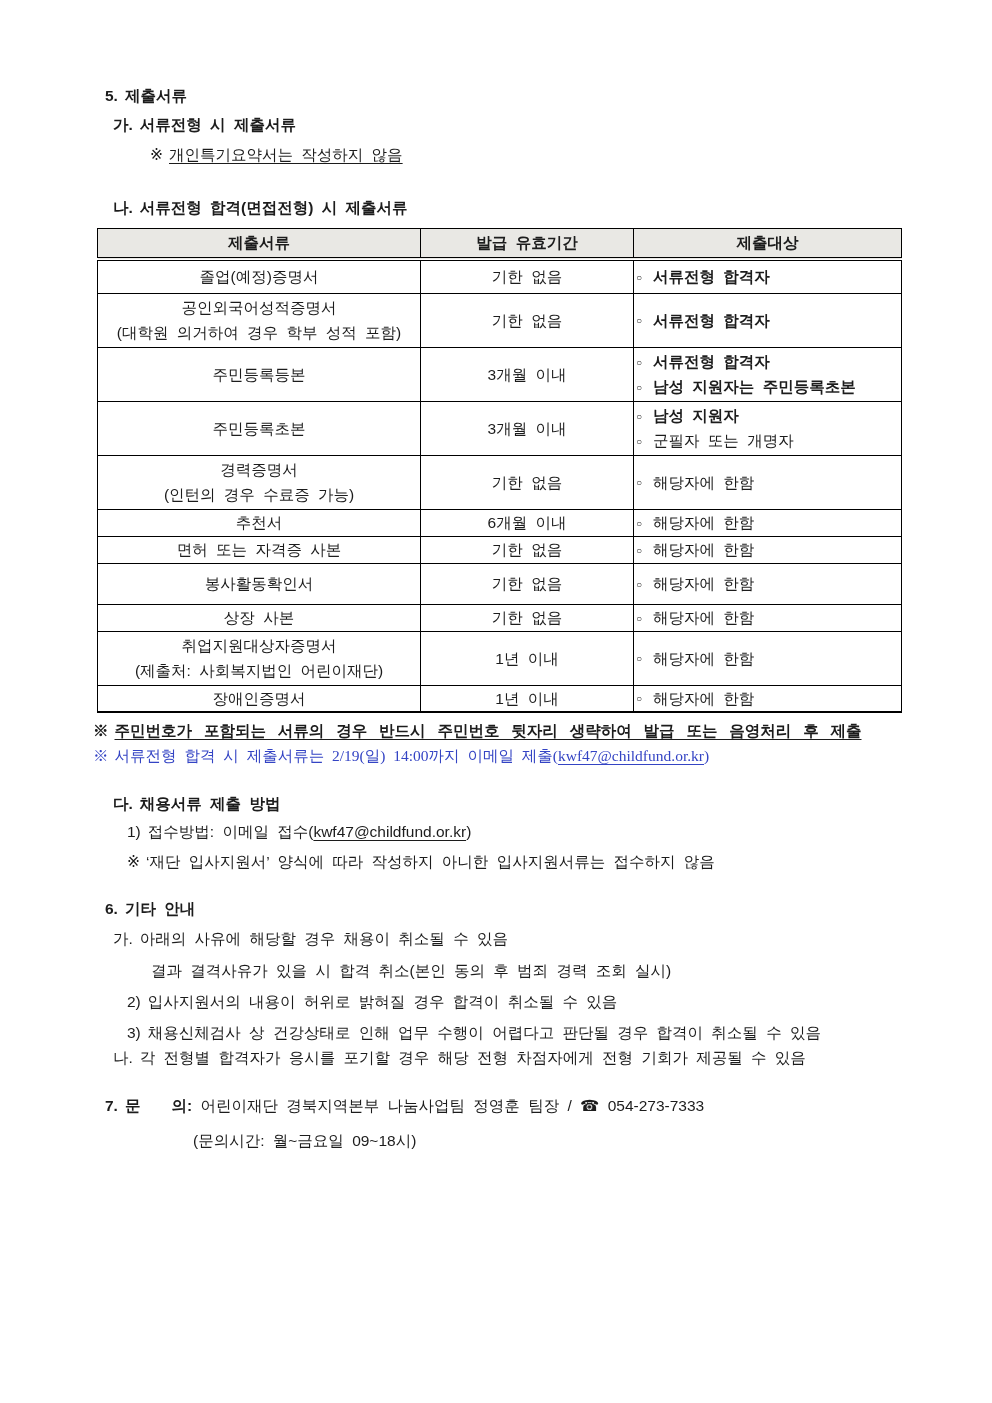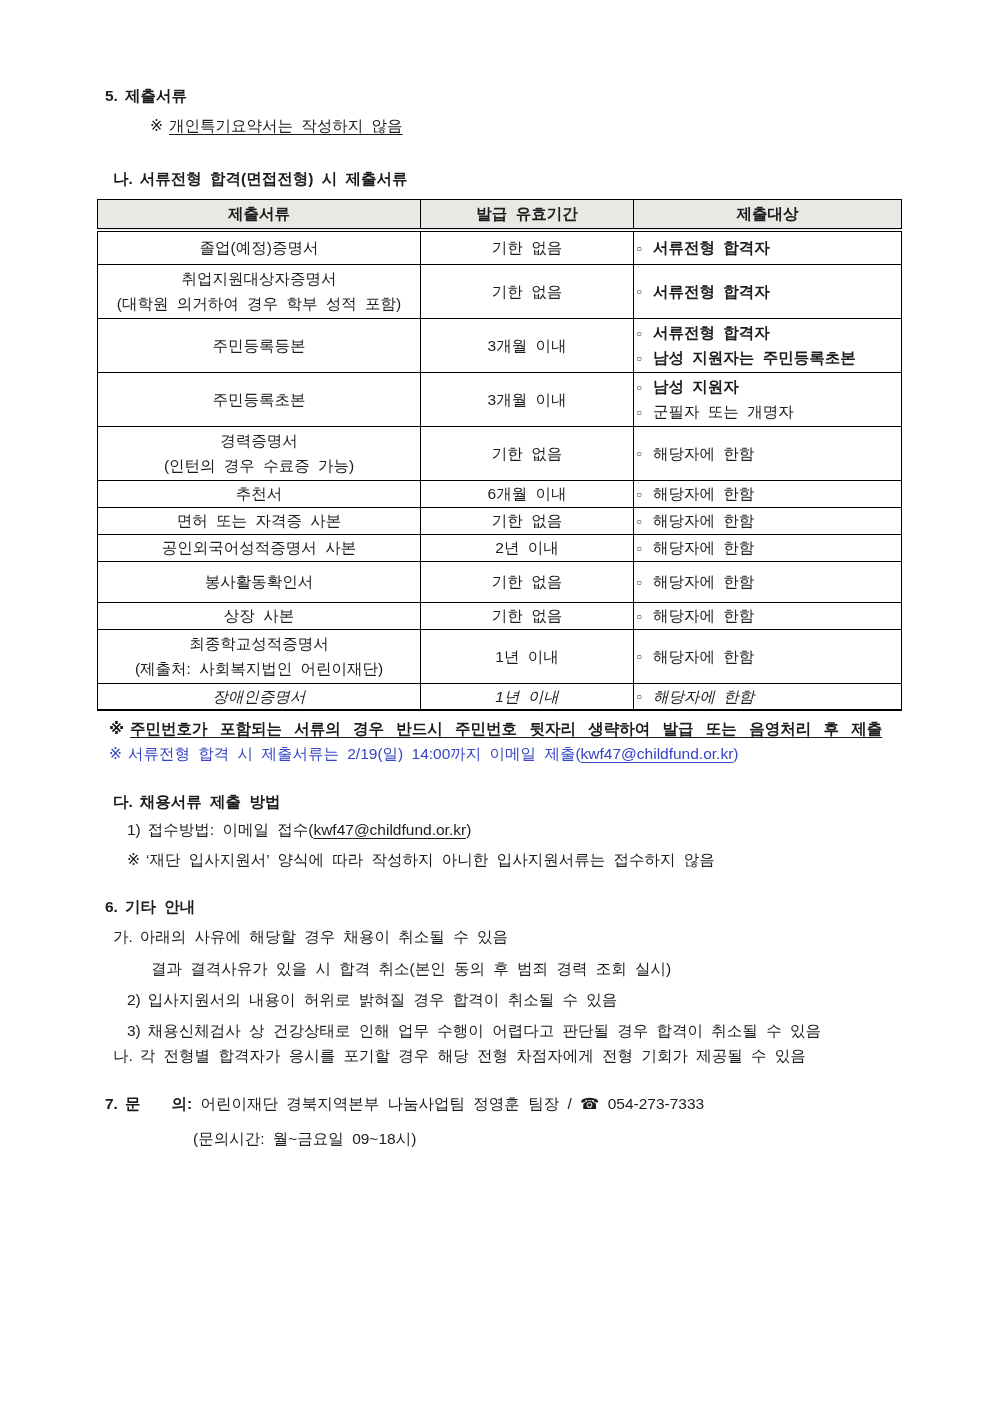--- a/index.html
+++ b/index.html
@@ -60,41 +60,42 @@
     vertical-align:middle;
   }
   table.sub tbody tr:last-child td{border-bottom:2px solid #000;}
   td.c-doc,td.c-period{text-align:center;}
   td.c-doc div,td.c-period div{line-height:25px;}
   td.c-target{padding-left:12px;}
   .target-line{display:flex;align-items:center;gap:11px;line-height:25px;}
   .bullet{font-size:10px;line-height:1;position:relative;top:1px;}
 
   
-  .note{margin-left:16px;}
+  .note{margin-left:0;font-family:Liberation Serif, serif;}
   .note-bold{font-weight:bold;word-spacing:8px;}
   .note-blue{color:var(--blue);}
   .note-blue .u{color:var(--blue);}
   .email{color:inherit;cursor:pointer;}
 
   
   .p25{line-height:25px;}
   .wrap2 .line1{line-height:25px;white-space:nowrap;text-align:justify;text-align-last:justify;width:774px;}
   .wrap2 .line2{line-height:25px;white-space:nowrap;padding-left:24px;}
 
   
   .hours{margin-left:100px;}
 </style>
 </head>
 <body>
 
 <div class="page">
 
   <div class="ln lvl0"><span class="num bold">5.</span><span class="bold">제출서류</span></div>
 
+  <div class="ln lvl1 mt10"><span class="num bold">가.</span><span class="bold">서류전형 시 제출서류</span></div>
 
 
   <div class="ln lvl3 mt11"><span class="mark">※</span><span class="u">개인특기요약서는 작성하지 않음</span></div>
 
   <div class="ln lvl1 mt34"><span class="num bold">나.</span><span class="bold">서류전형 합격(면접전형) 시 제출서류</span></div>
 
   <table class="sub">
     <colgroup>
         <col style="width:323px">
         <col style="width:213px">
@@ -117,21 +118,21 @@
           </td>
           <td class="c-target">
             <div class="target-line bold">
               <span class="bullet">○</span>
               <span>서류전형 합격자</span>
             </div>
           </td>
         </tr>
         <tr style="height: 54px;">
           <td class="c-doc">
-            <div>취업지원대상자증명서</div>
+            <div>공인외국어성적증명서</div>
             <div>(대학원 의거하여 경우 학부 성적 포함)</div>
           </td>
           <td class="c-period">
             <div>기한 없음</div>
           </td>
           <td class="c-target">
             <div class="target-line bold">
               <span class="bullet">○</span>
               <span>서류전형 합격자</span>
             </div>
@@ -209,78 +210,64 @@
           <td class="c-period">
             <div>기한 없음</div>
           </td>
           <td class="c-target">
             <div class="target-line">
               <span class="bullet">○</span>
               <span>해당자에 한함</span>
             </div>
           </td>
         </tr>
+        <tr style="height: 41px;">
+          <td class="c-doc">
+            <div>봉사활동확인서</div>
+          </td>
+          <td class="c-period">
+            <div>기한 없음</div>
+          </td>
+          <td class="c-target">
+            <div class="target-line">
+              <span class="bullet">○</span>
+              <span>해당자에 한함</span>
+            </div>
+          </td>
+        </tr>
         <tr style="height: 27px;">
           <td class="c-doc">
-            <div>공인외국어성적증명서 사본</div>
-          </td>
-          <td class="c-period">
-            <div>2년 이내</div>
-          </td>
-          <td class="c-target">
-            <div class="target-line">
-              <span class="bullet">○</span>
-              <span>해당자에 한함</span>
-            </div>
-          </td>
-        </tr>
-        <tr style="height: 41px;">
-          <td class="c-doc">
-            <div>봉사활동확인서</div>
-          </td>
-          <td class="c-period">
-            <div>기한 없음</div>
-          </td>
-          <td class="c-target">
-            <div class="target-line">
-              <span class="bullet">○</span>
-              <span>해당자에 한함</span>
-            </div>
-          </td>
-        </tr>
-        <tr style="height: 27px;">
-          <td class="c-doc">
             <div>상장 사본</div>
           </td>
           <td class="c-period">
             <div>기한 없음</div>
           </td>
           <td class="c-target">
             <div class="target-line">
               <span class="bullet">○</span>
               <span>해당자에 한함</span>
             </div>
           </td>
         </tr>
         <tr style="height: 54px;">
           <td class="c-doc">
-            <div>최종학교성적증명서</div>
+            <div>취업지원대상자증명서</div>
             <div>(제출처: 사회복지법인 어린이재단)</div>
           </td>
           <td class="c-period">
             <div>1년 이내</div>
           </td>
           <td class="c-target">
             <div class="target-line">
               <span class="bullet">○</span>
               <span>해당자에 한함</span>
             </div>
           </td>
         </tr>
-        <tr style="height: 19px; font-style: italic;">
+        <tr style="height: 19px;">
           <td class="c-doc">
             <div>장애인증명서</div>
           </td>
           <td class="c-period">
             <div>1년 이내</div>
           </td>
           <td class="c-target">
             <div class="target-line">
               <span class="bullet">○</span>
               <span>해당자에 한함</span>

